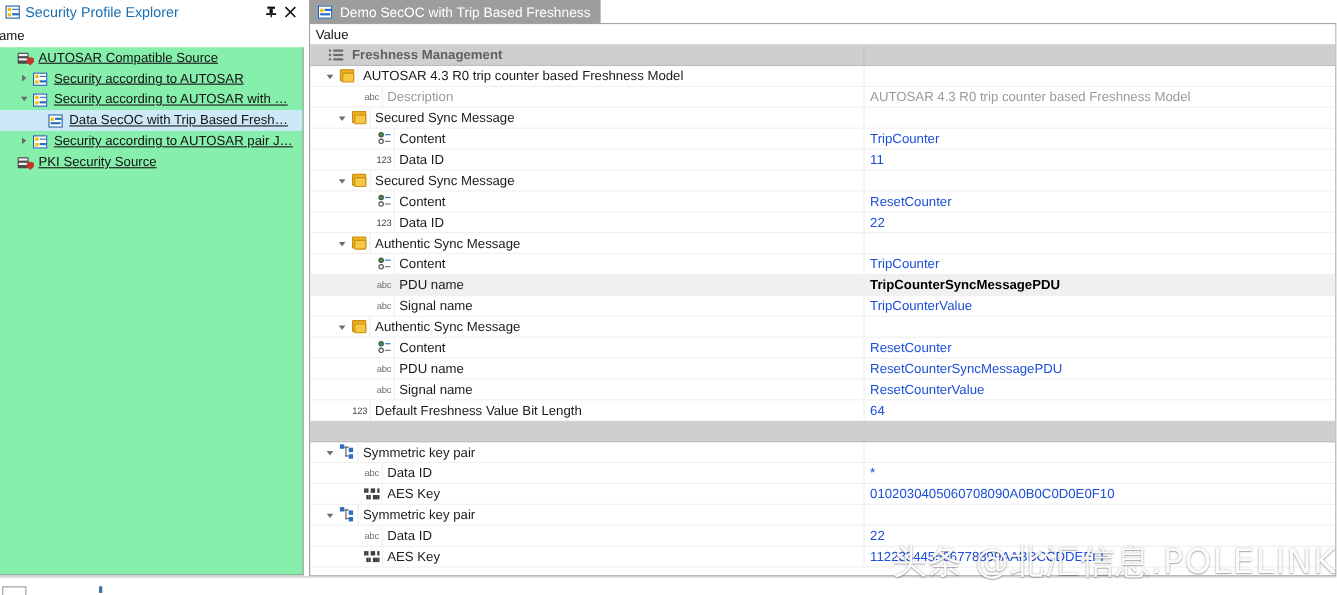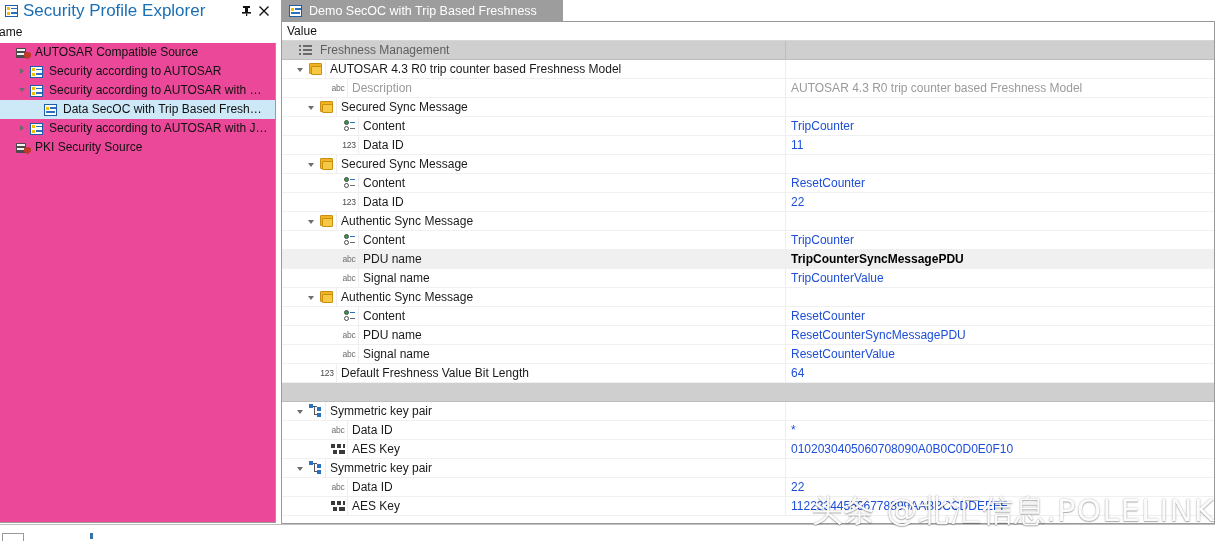--- a/index.html
+++ b/index.html
@@ -15,41 +15,41 @@
   .left-dock{
     position:absolute;left:0;top:0;width:277px;height:524px;
     background:#ffffff;
   }
   .dock-title{
     position:relative;height:21px;display:flex;align-items:center;
     padding:0 4px;background:#ffffff;
   }
   .dock-title .t-ico{width:16px;height:16px;margin-right:3px;flex:0 0 16px;position:relative;}
   .dock-title .t-label{
-    color:#1a6fb4;font-size:17px;white-space:nowrap;letter-spacing:0;
+    color:#1a6fb4;font-size:13px;white-space:nowrap;letter-spacing:0;
   }
   .dock-title .t-spacer{flex:1 1 auto;}
   .dock-btn{
     width:18px;height:18px;display:flex;align-items:center;justify-content:center;
     color:#111;font-size:13px;cursor:default;
   }
 
   .dock-colhdr{
     height:22px;background:#ffffff;border-bottom:1px solid #e4e4e4;
     display:flex;align-items:center;padding-left:0px;
     font-size:12px;color:#111;
   }
   .dock-colhdr span{margin-left:-1px;}
 
   .tree-panel{
     position:absolute;left:0;top:43px;right:0;bottom:0;
     border:1px solid #9a9a9a;border-top:none;border-left:none;
-    background:#ec4899;overflow:hidden;
+    background:#86efac;overflow:hidden;
     width:276px;height:480px;box-sizing:border-box;
-    border-right:1px solid #9a9a9a;border-bottom:1px solid #9a9a9a;
+    border-right:1px solid #9a9a9a;border-bottom:1px solid #9a9a9a;text-decoration:underline;
   }
   .tnode{
     display:flex;align-items:center;height:19px;
     padding-left:2px;white-space:nowrap;font-size:12px;color:#111;
     box-sizing:border-box;
   }
   .tnode.sel{background:#cde8f6;}
   .twist{
     width:13px;height:19px;flex:0 0 13px;position:relative;
   }
@@ -88,21 +88,21 @@
   .ico-profile.leaf .l1{top:5.6px;}
   .ico-profile.leaf .l3{position:absolute;left:2.6px;top:9.6px;width:9.8px;height:1.6px;background:#2a6fc0;}
 
   
   .splitter{position:absolute;left:277px;top:0;width:4px;height:524px;background:#ffffff;}
 
   
   .editor{position:absolute;left:281px;top:0;right:0;height:524px;background:#ffffff;}
   .tabstrip{height:21px;background:#ffffff;display:flex;align-items:flex-end;}
   .tab{
-    height:21px;display:flex;align-items:center;padding:0 26px 0 7px;
+    height:21px;display:flex;align-items:center;padding:0 9px 0 7px;
     background:#9d9d9d;color:#ffffff;font-size:12.5px;white-space:nowrap;
     box-sizing:border-box;
   }
   .tab .tab-ico{width:16px;height:16px;margin-right:5px;flex:0 0 16px;position:relative;}
 
   .grid{
     position:absolute;left:0;top:21px;right:0;bottom:0;
     border:1px solid #9a9a9a;box-sizing:border-box;background:#ffffff;overflow:hidden;
   }
   .ghdr{
@@ -119,21 +119,21 @@
   }
   .grow .cname{
     width:504px;display:flex;align-items:center;box-sizing:border-box;
     border-right:1px solid #eeeeee;white-space:nowrap;overflow:hidden;
   }
   .grow .cvalue{
     flex:1 1 auto;display:flex;align-items:center;padding-left:5px;
     box-sizing:border-box;white-space:nowrap;overflow:hidden;color:#1d4ed8;
   }
   .grow.section{background:#cfcfcf;border-bottom:1px solid #bdbdbd;}
-  .grow.section .cname{font-weight:normal;color:#606060;border-right:1px solid #bdbdbd;}
+  .grow.section .cname{font-weight:bold;color:#606060;border-right:1px solid #bdbdbd;}
   .grow.section .cvalue{background:#cfcfcf;}
   .grow.hl{background:#f0f0f0;}
   .grow.hl .cvalue{font-weight:bold;color:#000;}
   .grow.muted .cname .lbl{color:#9a9a9a;}
   .grow.muted .cvalue{color:#9a9a9a;}
 
   .ind{flex:0 0 auto;height:19px;}
   .gtw{width:14px;height:19px;flex:0 0 14px;position:relative;}
   .gtw.open:after{
     content:"";position:absolute;left:4px;top:8px;
@@ -286,21 +286,21 @@
           <span class="twist closed"></span>
           <span class="tico">
             <span class="ico-profile">
               <span class="card"></span>
               <span class="d1"></span>
               <span class="l1"></span>
               <span class="d2"></span>
               <span class="l2"></span>
             </span>
           </span>
-          <span class="tlabel">Security according to AUTOSAR with J…</span>
+          <span class="tlabel">Security according to AUTOSAR pair J…</span>
         </div>
         <div class="tnode">
           <span class="twist "></span>
           <span class="tico">
             <span class="ico-source">
               <span class="blk"></span>
               <span class="shield"></span>
             </span>
           </span>
           <span class="tlabel">PKI Security Source</span>

